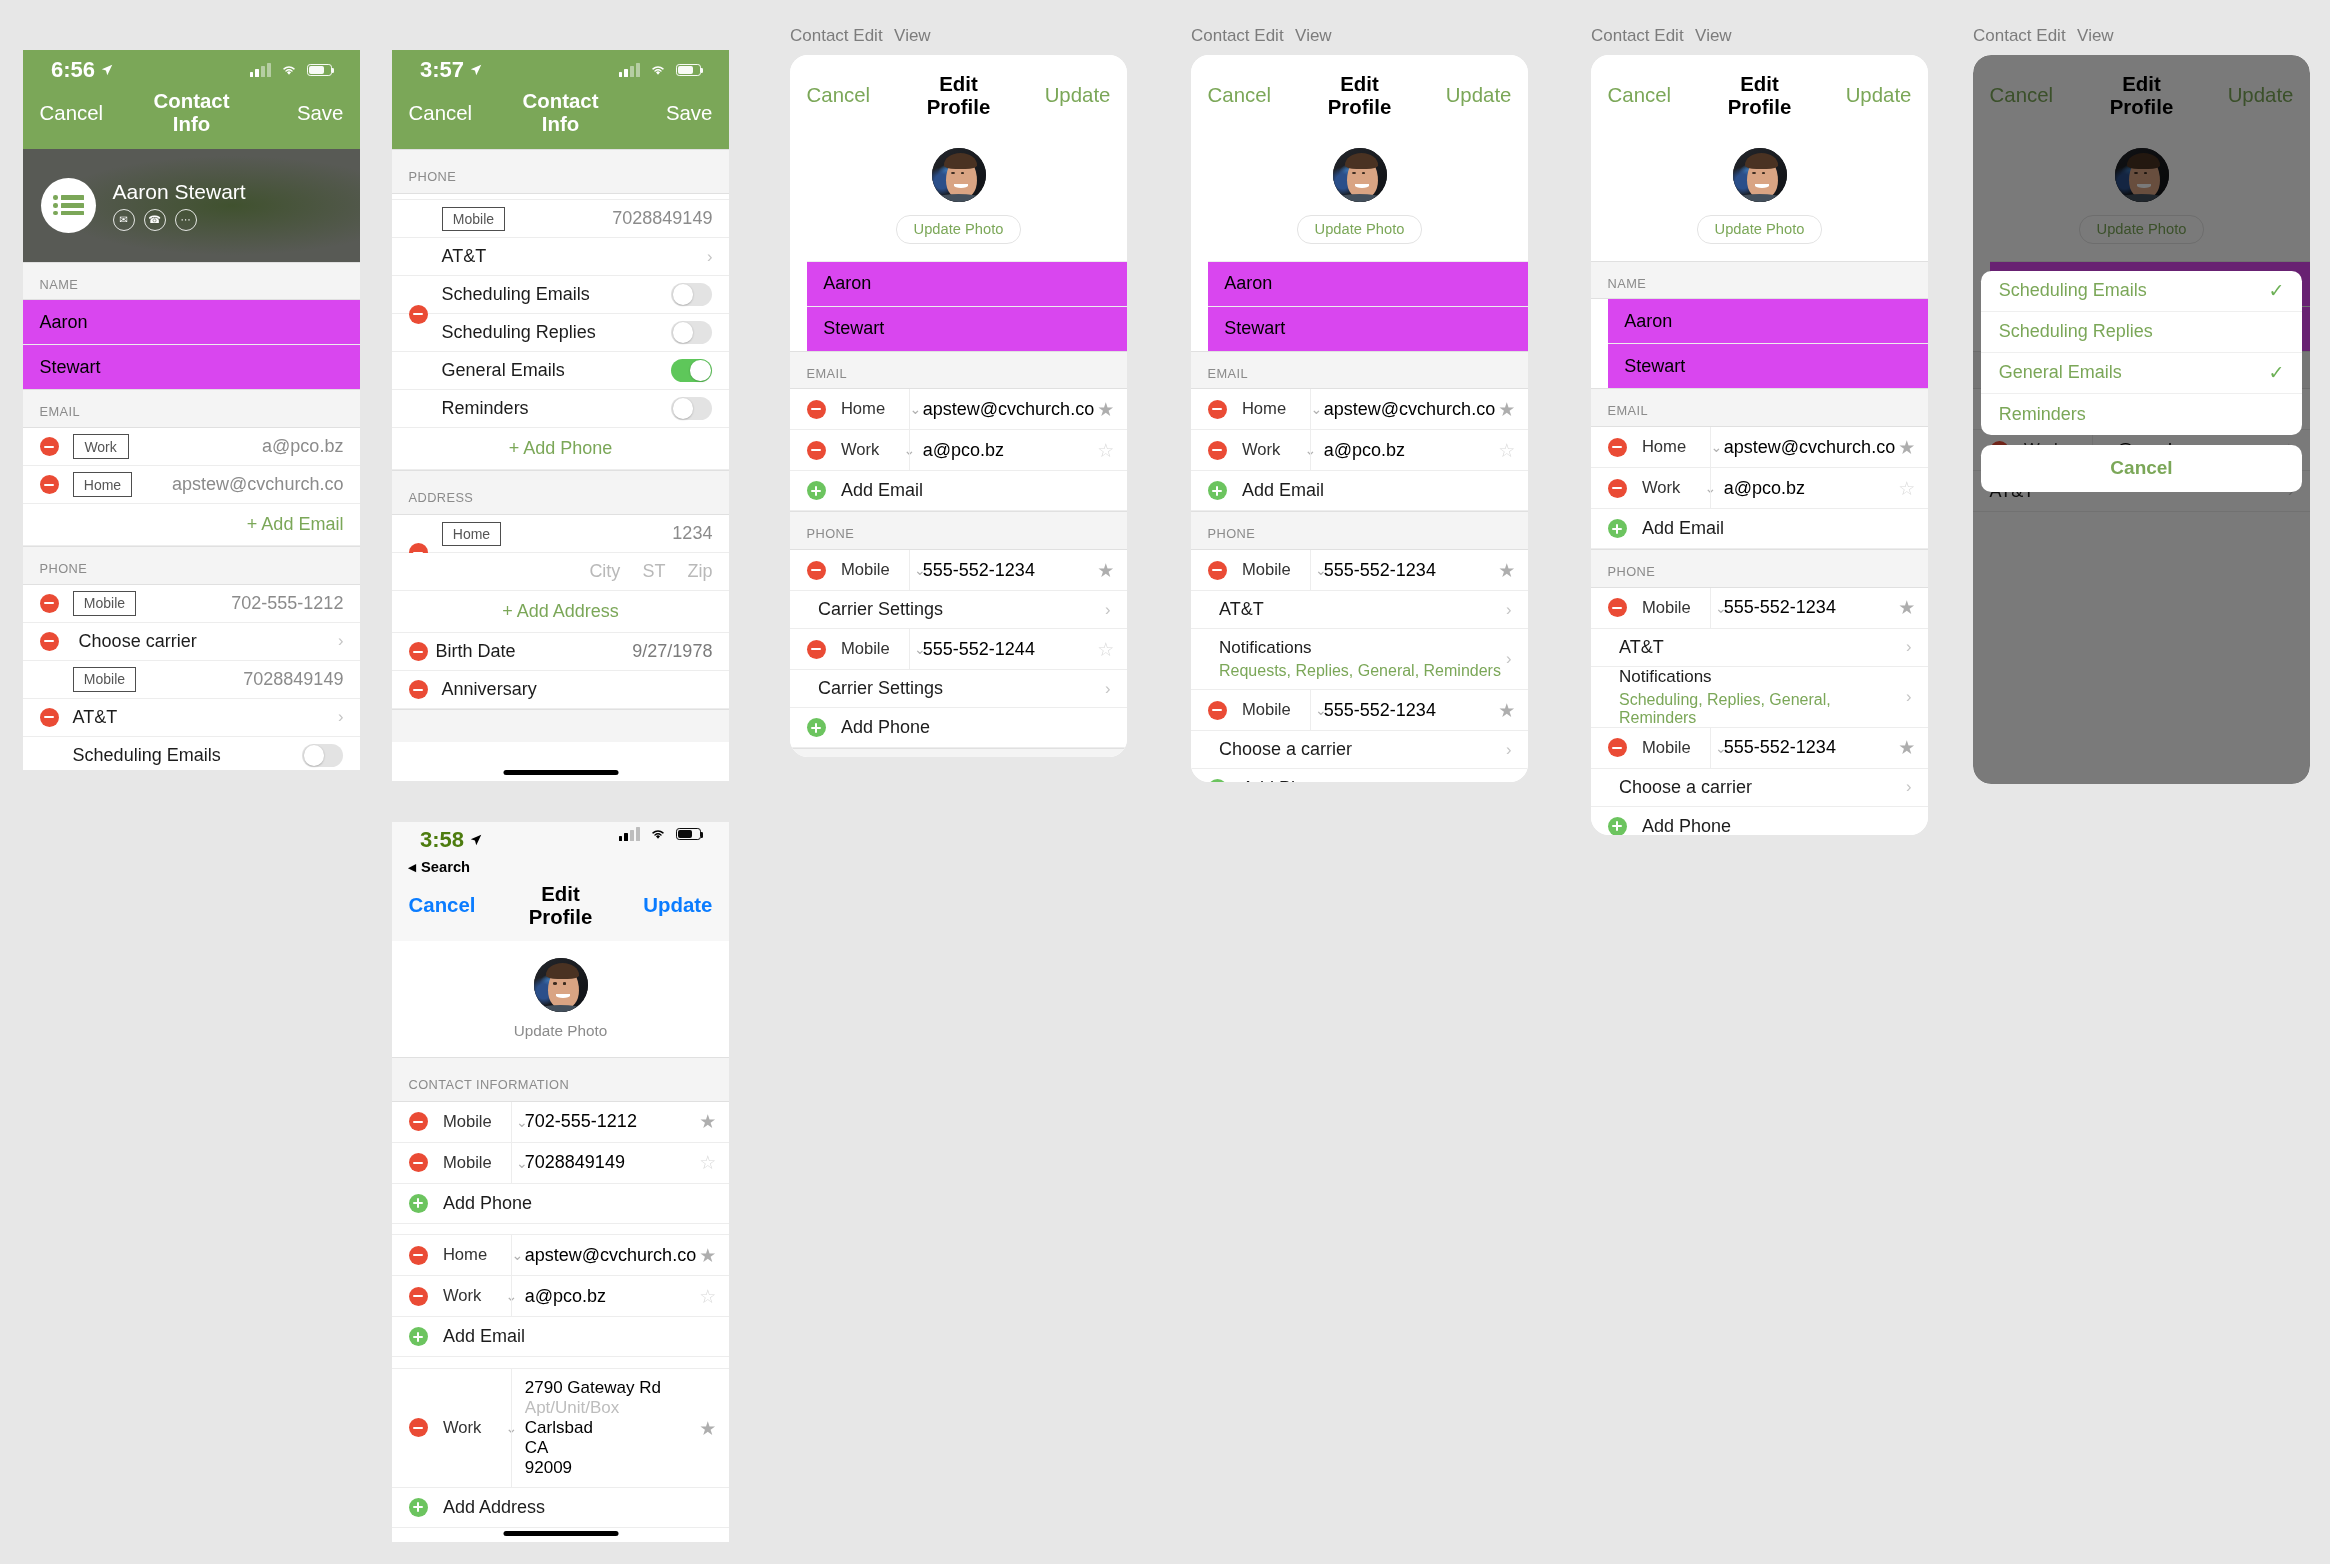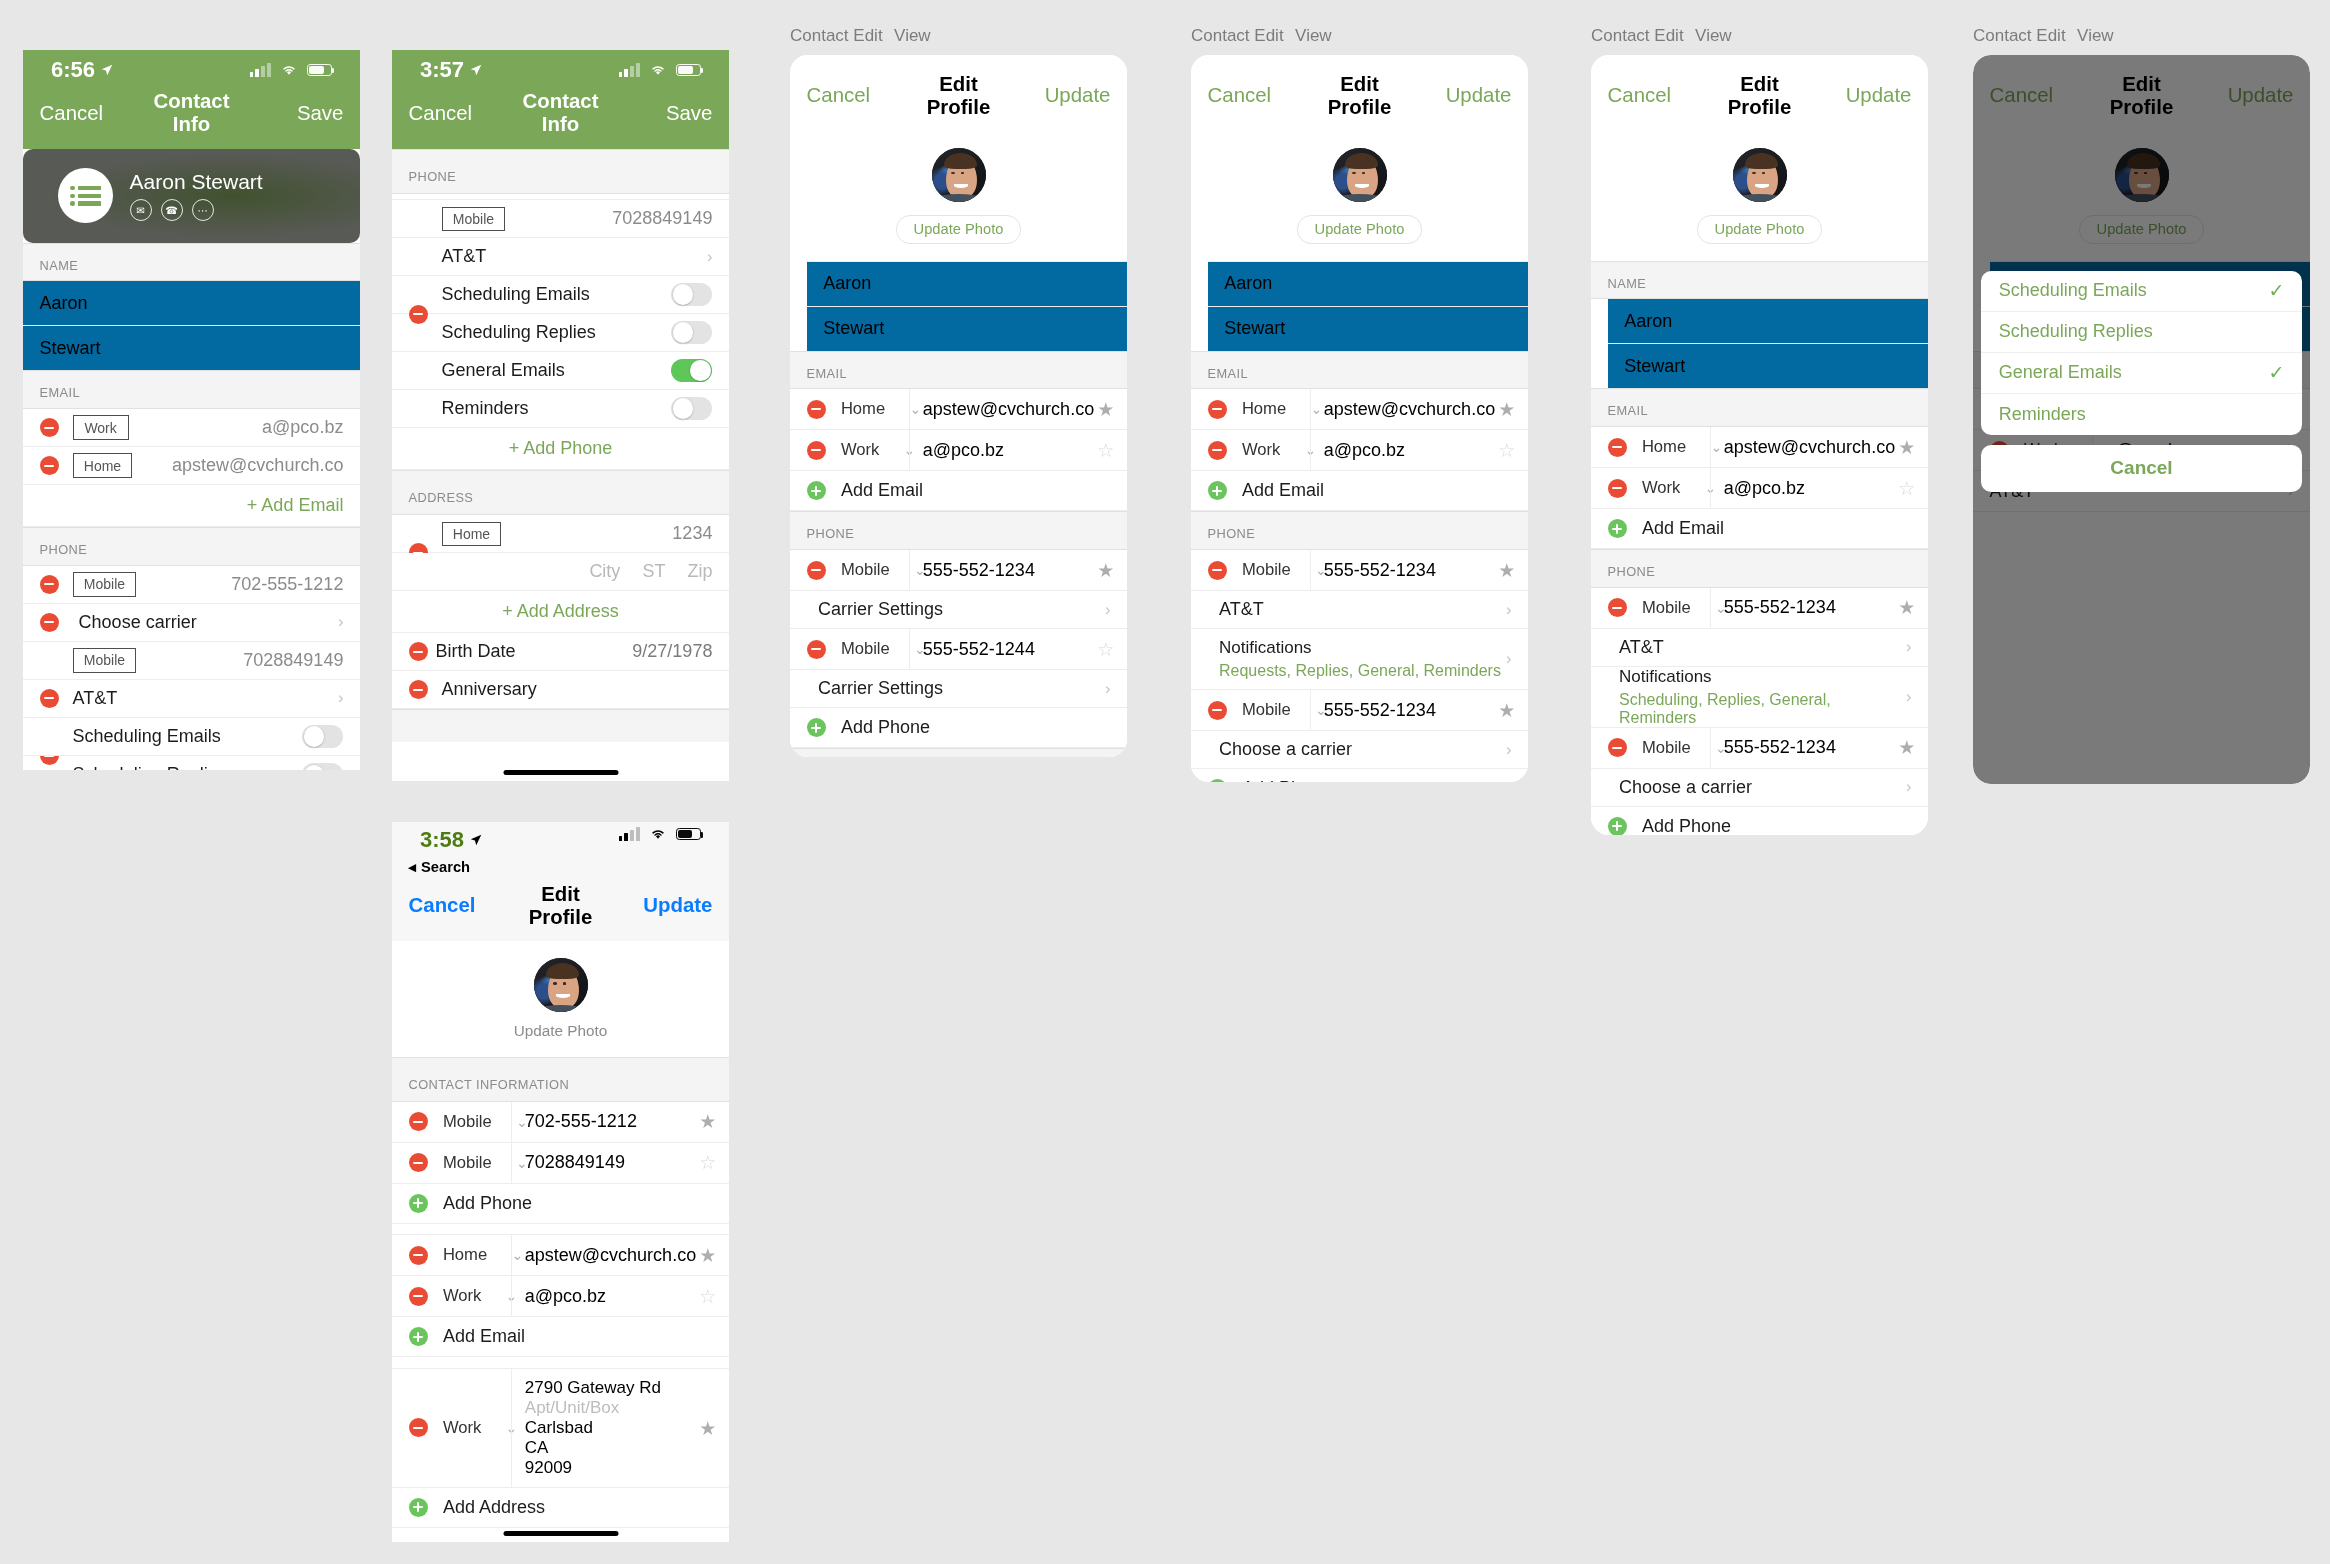--- a/index.html
+++ b/index.html
@@ -56,24 +56,23 @@
 
   
   .green-head { background:#7ba758; color:#fff; }
   .green-head .statusbar { color:#fff; }
   .green-head .navbar { color:#fff; }
 
   
   .hero {
     background:#585a55;
     background-image:radial-gradient(ellipse at 62% 50%, rgba(60,80,40,.85) 0%, rgba(88,90,85,0) 62%);
-    height:94px;
+    height:113px;
     display:flex; align-items:center; gap:16.6px;
-    padding:0 35px;
-    border-radius:10px;
+    padding:0 18px;
   }
   .hero-av {
     width:55px;height:55px;border-radius:50%;background:#fff;
     display:flex;align-items:center;justify-content:center;flex:none;
   }
   .hero-av .lst { width:31px; }
   .hero-av .lst div { display:flex; align-items:center; gap:3.8px; margin:3.2px 0; }
   .hero-av .lst b { width:4.5px;height:4.5px;border-radius:50%;background:#7ba758;display:block; }
   .hero-av .lst s { flex:1;height:4.5px;background:#7ba758;display:block;text-decoration:none;border-radius:0.6px; }
   .hero-name { color:#fff; font-size:21px; margin-bottom:5.1px; }
@@ -158,21 +157,21 @@
     display:flex; align-items:stretch;
     border-bottom:0.6px solid #ededed; background:#fff;
   }
   .gr .c1 { display:flex;align-items:center;gap:15.3px;width:119px;padding:0 0 0 16.6px; }
   .gr .c2 { flex:1; border-left:0.6px solid #ededed; display:flex; align-items:center; padding:0 12.8px; min-height:40px; font-size:18px;}
   .gr .c2 .st { margin-left:auto; font-size:19px; color:#aeaeae; }
   .gr .c2 .st.off { color:#d8d8d8; }
   .gr .tl { font-size:16.6px; color:#333; }
 
   
-  .nrow { background:#0369a1; font-size:18px; padding:11.5px 16.6px; }
+  .nrow { background:#d946ef; font-size:18px; padding:11.5px 16.6px; }
 
   
   .homebar { position:absolute; bottom:6.4px; left:50%; transform:translateX(-50%); width:115px; height:5.1px; border-radius:3.2px; background:#000; }
 
   
   .cap { font-size:17px; color:#7c7c7c; margin-bottom:9px; }
   .cap span { margin-right:11.5px; }
 
   
   .photo {

